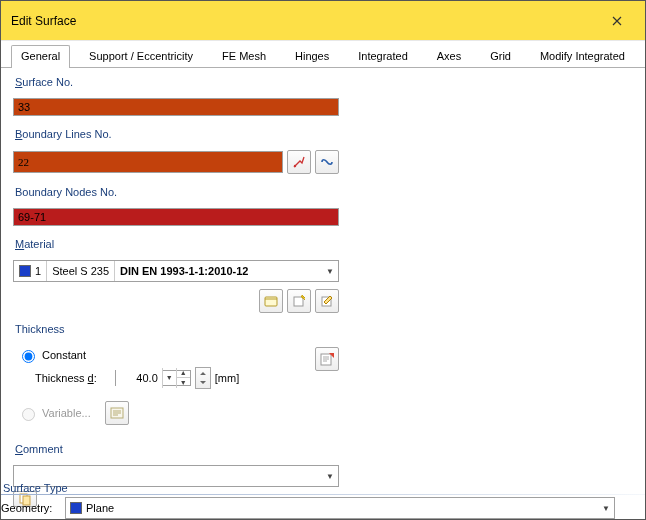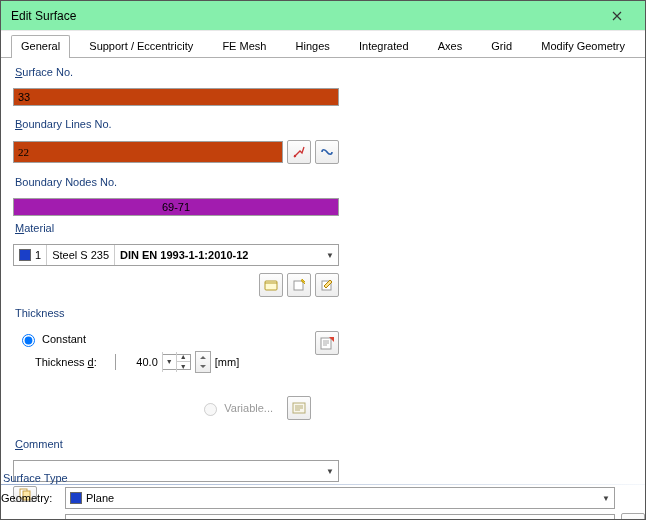--- a/index.html
+++ b/index.html
@@ -8,22 +8,22 @@
     font-family: "Segoe UI", Tahoma, sans-serif;
     font-size: 11px;
     background: #fff;
     color: #000;
     width: 646px;
     height: 520px;
     overflow: hidden;
     border: 1px solid #555;
   }
   .titlebar {
-    height: 30px;
-    background: #86efac;
+    height: 40px;
+    background: #fde047;
     display: flex;
     align-items: center;
     padding: 0 6px 0 10px;
     border-bottom: 1px solid #e8e8e8;
   }
   .titlebar .title { flex: 1; font-size: 12px; }
   .titlebar .close {
     width: 45px; height: 30px;
     display: flex; align-items: center; justify-content: center;
     font-size: 14px; color: #333;
@@ -133,21 +133,21 @@
 </div>
 
 <div class="tabs">
   <div class="tab active">General</div>
   <div class="tab">Support / Eccentricity</div>
   <div class="tab">FE Mesh</div>
   <div class="tab">Hinges</div>
   <div class="tab">Integrated</div>
   <div class="tab">Axes</div>
   <div class="tab">Grid</div>
-  <div class="tab">Modify Geometry</div>
+  <div class="tab">Modify Integrated</div>
 </div>
 
 <div class="body">
   <div class="left">
 
     <div class="group-label"><span class="u">S</span>urface No.</div>
     <div class="divider"></div>
     <input class="text" value="33" style="">
 
     <div class="group-label" style="margin-top:6px;"><span class="u">B</span>oundary Lines No.</div>
@@ -162,23 +162,23 @@
       </div>
       <div class="icon-btn">
         <svg width="14" height="10" viewBox="0 0 14 10">
             <path d="M2 5 C2 2 5 2 7 5 C9 8 12 8 12 5" stroke="#2a5fab" fill="none" stroke-width="1.6"></path>
           </svg>
       </div>
     </div>
 
     <div class="group-label" style="margin-top:6px;">Boundary Nodes No.</div>
     <div class="divider"></div>
-    <input class="text" style="background: #a21caf; text-align: center;" readonly="" value="69-71">
-
-    <div class="group-label" style=""><span class="u">M</span>aterial</div>
+    <input class="text" style="background: #b91c1c;" readonly="" value="69-71">
+
+    <div class="group-label" style="margin-top:6px;"><span class="u">M</span>aterial</div>
     <div class="divider"></div>
     <div class="mat-combo">
       <div class="cell">
           <span class="swatch blue-sw"></span>
           <span>1</span>
         </div>
       <div class="cell">Steel S 235</div>
       <div class="cell" style="flex:1; border-right:none;font-weight:bold;">DIN EN 1993-1-1:2010-12</div>
       <div class="dd">▼</div>
     </div>
@@ -223,21 +223,21 @@
                 <div>▼</div>
               </div>
           </div>
           <div class="icon-btn" style="width:16px;height:22px;border-radius:0;">
             <svg width="8" height="14" viewBox="0 0 8 14">
                 <path d="M4 1 L7 4 L1 4 Z M4 13 L1 10 L7 10 Z" fill="#666"></path>
               </svg>
           </div>
           <span>[mm]</span>
         </div>
-        <div class="radio-row" style="margin-top:19px;justify-content:flex-end;">
+        <div class="radio-row" style="margin-top:8px;">
           <input type="radio" disabled="" style="">
           <span class="disabled">Variable...</span>
           <div style="width:6px"></div>
           <div class="icon-btn">
             <svg width="14" height="12" viewBox="0 0 14 12">
                 <rect x="1" y="1" width="12" height="10" fill="#f8f6ec" stroke="#b7ad77"></rect>
                 <path d="M3 4h8M3 6h8M3 8h5" stroke="#b7ad77"></path>
               </svg>
           </div>
         </div>

